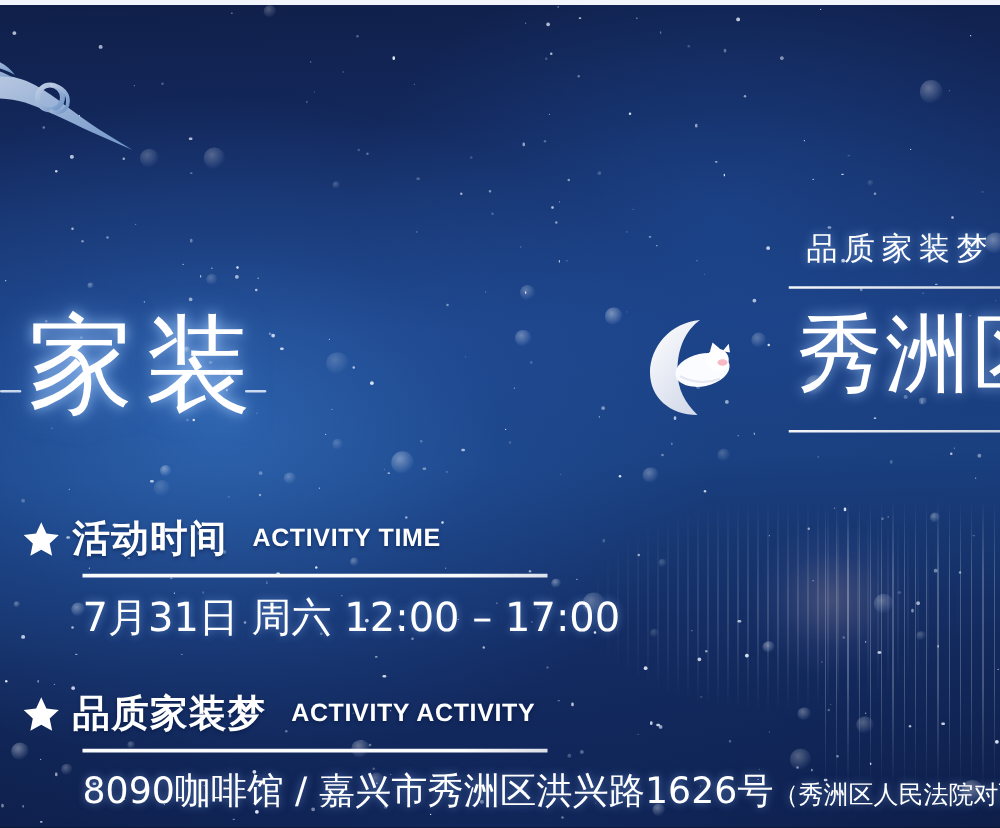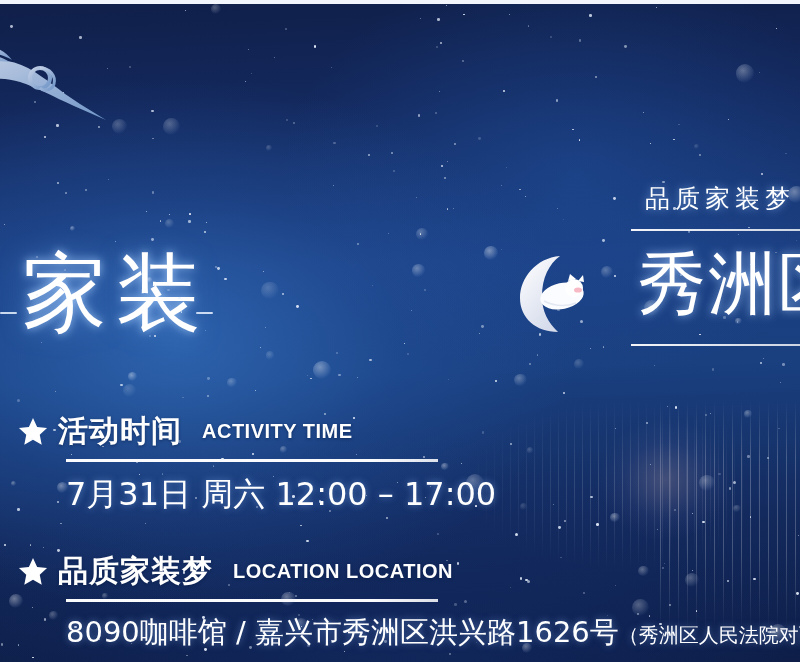--- a/index.html
+++ b/index.html
@@ -589,19 +589,19 @@
     <div class="info-rule"></div>
     <div class="info-val">7月31日 周六 12:00 – 17:00</div>
   </div>
 
   <div class="info-block block-loc">
     <div class="info-head">
       <svg class="star-icon" viewBox="0 0 32 32">
         <path d="M16 2 L20.4 11.6 L31 12.9 L23.2 20.1 L25.3 30.6 L16 25.3 L6.7 30.6 L8.8 20.1 L1 12.9 L11.6 11.6 Z" fill="#ffffff"></path>
       </svg>
       <div class="info-cn">品质家装梦</div>
-      <div class="info-en">LOCATION LOCATION</div>
+      <div class="info-en">ACTIVITY ACTIVITY</div>
     </div>
     <div class="info-rule"></div>
     <div class="info-val addr"><span>8090咖啡馆 / 嘉兴市秀洲区洪兴路1626号</span><span class="addr-note">（秀洲区人民法院对面）</span></div>
   </div>
 
 </div>
 
 </body></html>

